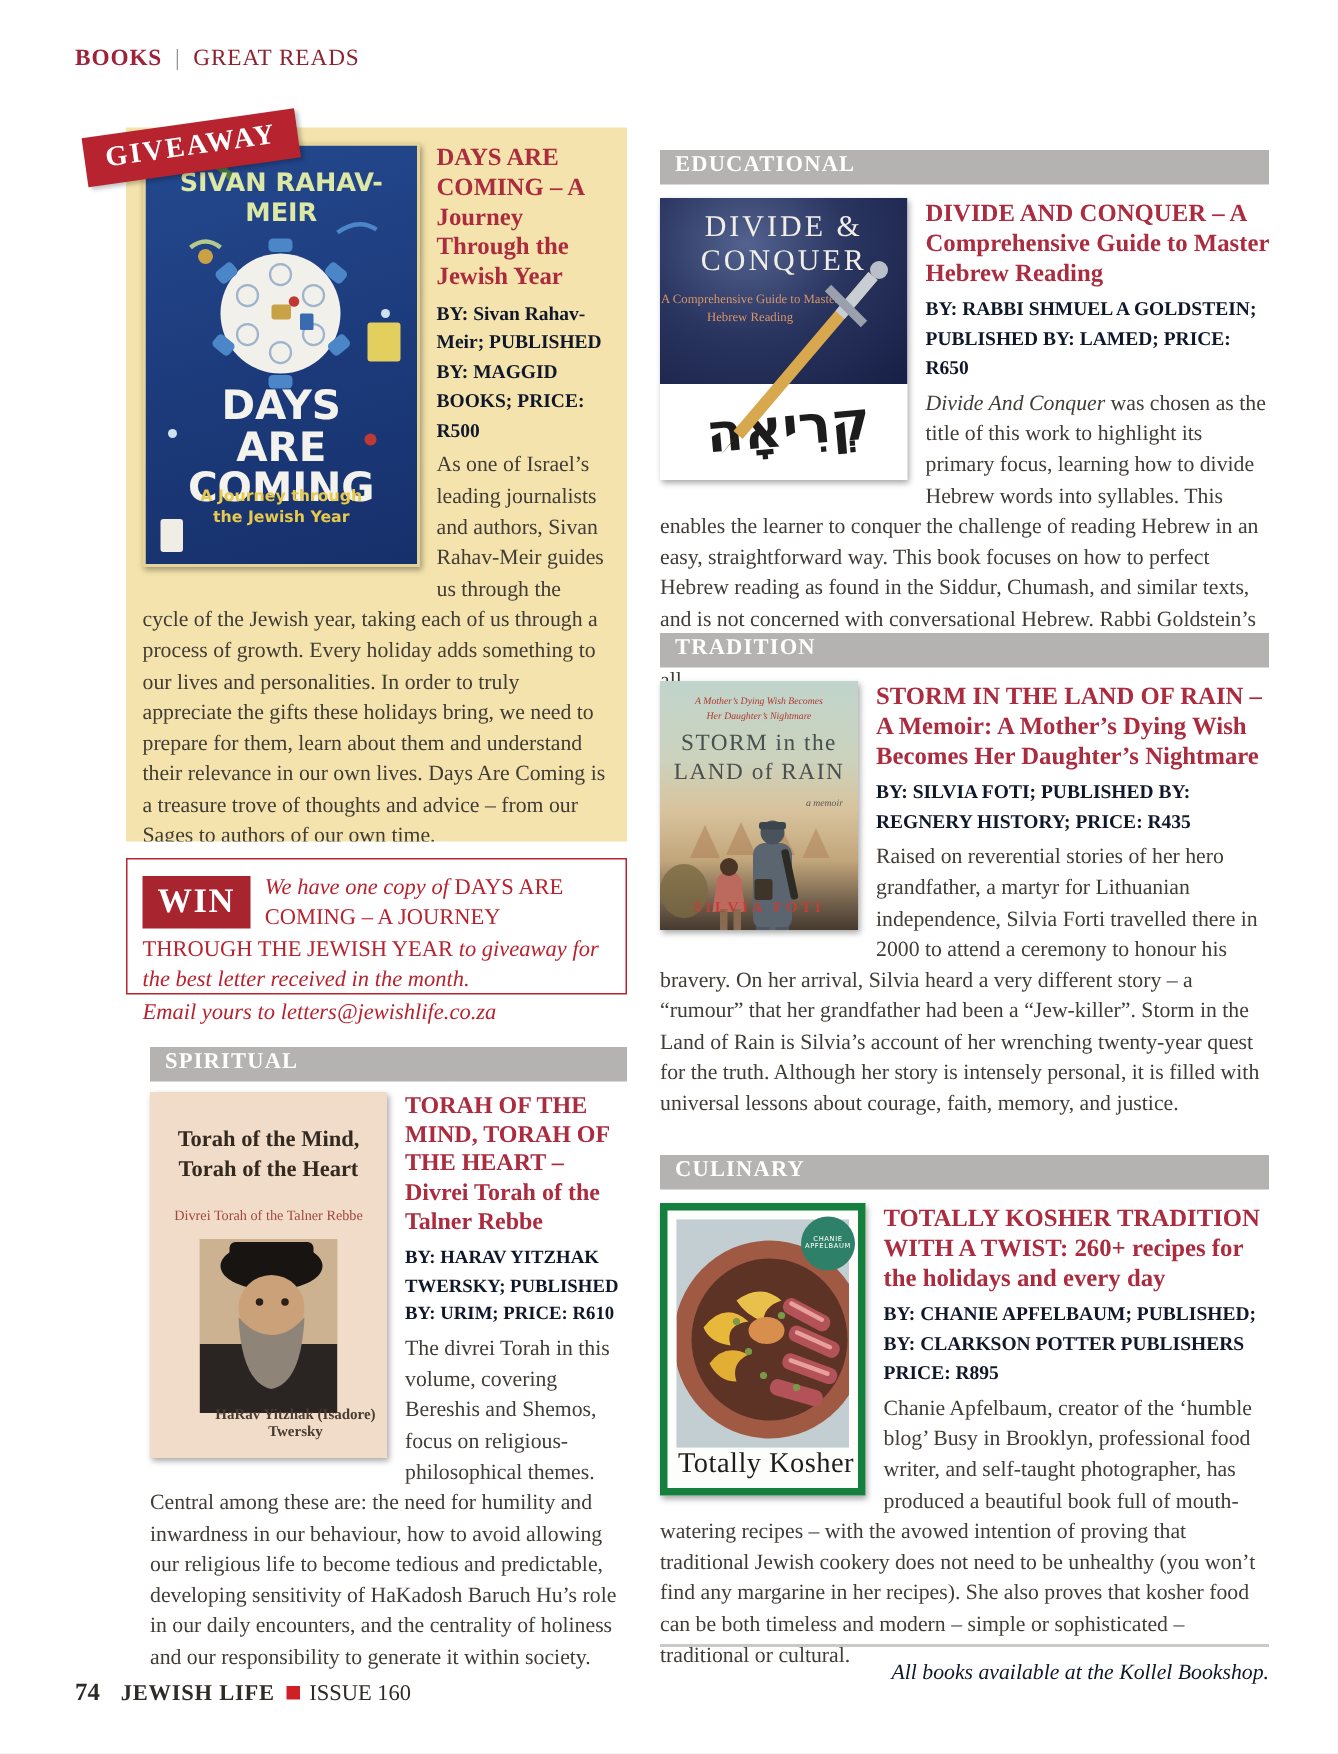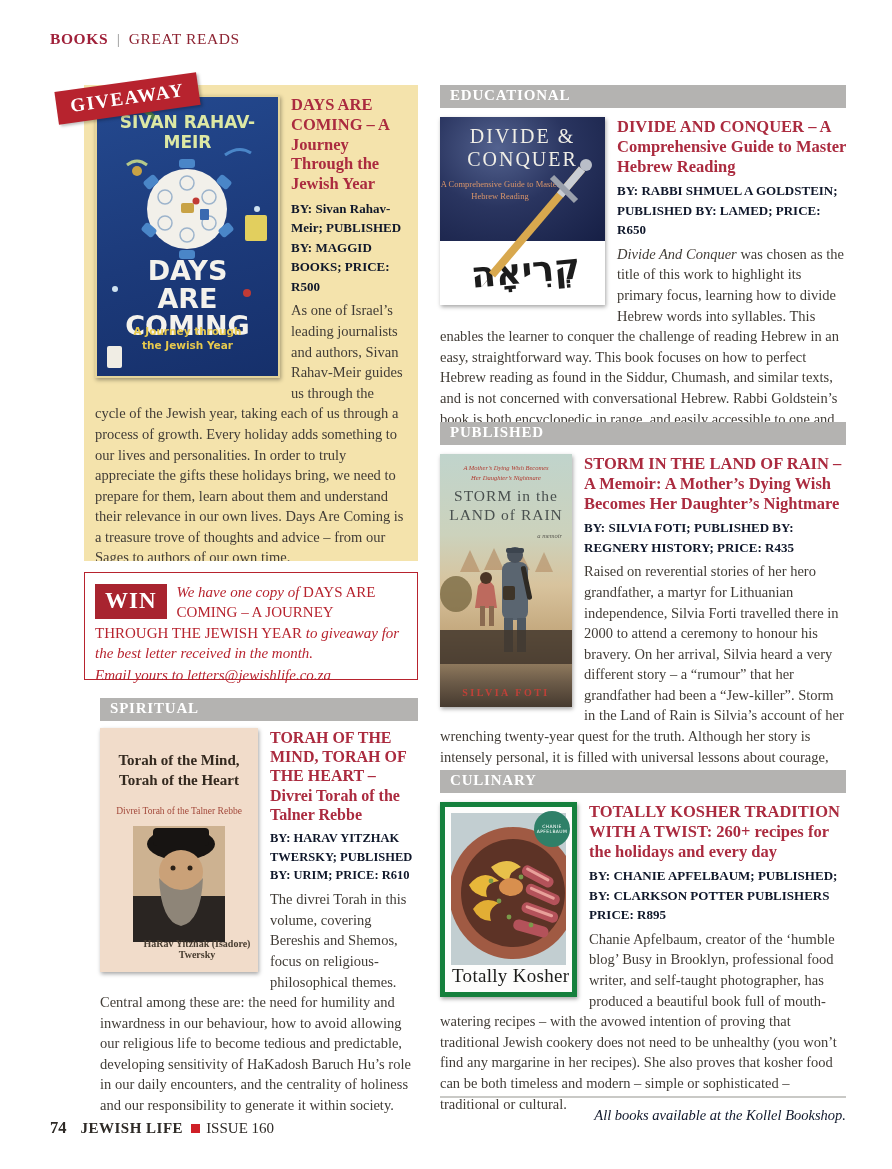--- a/index.html
+++ b/index.html
@@ -48,56 +48,56 @@
       font-family:"DejaVu Sans", sans-serif; }
   .cover-days .ttl { position:absolute; top:160px; left:0; right:0; text-align:center;
       color:#f4f2ec; font-weight:bold; font-size:27px; line-height:1.02;
       font-family:"DejaVu Sans", sans-serif; width:140px; margin:0 auto; }
   .cover-days .sub { position:absolute; top:228px; left:0; right:0; text-align:center;
       color:#e7c94d; font-weight:bold; font-size:10.5px; line-height:1.3;
       font-family:"DejaVu Sans", sans-serif; width:110px; margin:0 auto; }
   .cover-days .logo { position:absolute; left:10px; bottom:8px; width:15px; height:22px;
       background:#f0ede4; border-radius:2px; }
   
-  .win-box { position:absolute; left:0; top:487px; width:334px; height:108px;
+  .win-box { position:absolute; left:0; top:487px; width:334px; height:91px;
              background:#fff; border:1px solid #b7232e; padding:9px 10px 0 10px;
              color:#b7232e; font-size:15px; line-height:1.35; }
   .win-badge { float:left; background:#a8242f; color:#fff; font-weight:bold;
                font-size:23px; letter-spacing:1px; padding:1px 10px 3px 10px; margin:2px 10px 2px 0; }
   .win-box .it { font-style:italic; }
   .win-box .caps { font-style:normal; }
   .win-email { display:block; margin-top:2px; font-style:italic; }
   
   .sec-sp { position:absolute; left:0; top:613px; width:334px;padding-left:16px; }
   .sec-sp .content { padding-top:7px; }
   .cover-torah { width:158px; height:244px; margin:0 12px 8px 0; background:#f1dcca; }
   .cover-torah .t1 { position:absolute; top:22px; left:0; right:0; text-align:center;
       color:#33291f; font-weight:bold; font-size:15px; line-height:1.35; }
   .cover-torah .sub { position:absolute; top:78px; left:0; right:0; text-align:center;
       color:#a3483a; font-size:9.5px; }
   .cover-torah .photo { position:absolute; top:98px; left:33px; width:92px; height:116px;
       background:#d8c3a6; overflow:hidden; }
   .cover-torah .auth { position:absolute; bottom:12px; left:0; right:0; text-align:center;
       color:#473c30; font-weight:bold; font-size:10px;margin-left:36px; }
   
-  .sec-edu  { position:absolute; left:0; top:0;    width:406px; }
+  .sec-edu  { position:absolute; left:0; top:15px;    width:406px; }
   .sec-hist { position:absolute; left:0; top:337px; width:406px; }
   .sec-cul  { position:absolute; left:0; top:685px; width:406px; }
   .rc-content { padding-top:9px; }
   .cover-divide { width:165px; height:188px; margin:0 12px 6px 0; background:#fff; }
   .cover-divide .sky { position:absolute; inset:0; height:124px;
       background:radial-gradient(ellipse at 35% 25%, #53628f 0%, #2a3560 45%, #161f45 100%); }
   .cover-divide .ttl { position:absolute; top:8px; left:0; right:0; text-align:center;
       color:#f0eee6; font-size:20px; letter-spacing:2px; line-height:1.15; }
   .cover-divide .sub { position:absolute; top:62px; left:0; width:120px; text-align:center;
       color:#d8956a; font-size:8.5px; line-height:1.4; }
   .cover-divide .heb { position:absolute; bottom:14px; left:6px; right:0; text-align:center;
       color:#1c1c1c; font-weight:bold; font-size:36px; transform:rotate(-5deg);
       font-family:"DejaVu Sans", sans-serif; }
-  .cover-storm { width:132px; height:253px;
+  .cover-storm { width:132px; height:166px;
       background:linear-gradient(180deg,#c0d4cc 0%,#ccd2bc 32%,#d8c39d 52%,#c2a67b 72%,#6d5c49 90%,#463a2f 100%); }
   .cover-storm .tag { position:absolute; top:9px; left:0; right:0; text-align:center;
       color:#b03a30; font-style:italic; font-size:6.5px; line-height:1.5; }
   .cover-storm .ttl { position:absolute; top:32px; left:0; right:0; text-align:center;
       color:#49504f; font-size:15.5px; letter-spacing:1px; line-height:1.25; }
   .cover-storm .mem { position:absolute; top:78px; right:10px; color:#5a5a52;
       font-style:italic; font-size:6.5px; }
   .cover-storm .auth { position:absolute; bottom:9px; left:0; right:0; text-align:center;
       color:#c04038; font-weight:bold; font-size:10px; letter-spacing:2.5px; }
   .cover-kosher { width:137px; height:195px; background:#fdfdfc; border:5px solid #15803d; }
@@ -234,21 +234,21 @@
           <div class="sub">A Comprehensive Guide to Master Hebrew Reading</div>
           <div class="heb">קְרִיאָה</div>
         </div>
         <div class="art-title">DIVIDE AND CONQUER – A Comprehensive Guide to Master Hebrew Reading</div>
         <div class="byline">BY: RABBI SHMUEL A GOLDSTEIN; PUBLISHED BY: LAMED; PRICE: R650</div>
         <div class="body-txt"><span class="lead-italic">Divide And Conquer</span><span> was chosen as the title of this work to highlight its primary focus, learning how to divide Hebrew words into syllables. This enables the learner to conquer the challenge of reading Hebrew in an easy, straightforward way. This book focuses on how to perfect Hebrew reading as found in the Siddur, Chumash, and similar texts, and is not concerned with conversational Hebrew. Rabbi Goldstein’s book is both encyclopedic in range, and easily accessible to one and all.</span></div>
       </div>
     </div>
 
     <div class="sec-hist">
-      <div class="secbar">PUBLISHED</div>
+      <div class="secbar">TRADITION</div>
       <div class="rc-content clearfix">
         <div class="cover cover-storm" style="float:left;margin:0 12px 6px 0">
           <svg width="132" height="210" viewBox="0 0 132 210" style="position:absolute;inset:0">
             <polygon points="20,118 30,96 40,118" fill="#ad8055" opacity=".55"></polygon>
             <polygon points="44,116 54,94 64,116" fill="#ad8055" opacity=".55"></polygon>
             <polygon points="70,116 80,96 90,116" fill="#ad8055" opacity=".5"></polygon>
             <polygon points="95,118 104,98 113,118" fill="#ad8055" opacity=".5"></polygon>
             <ellipse cx="16" cy="140" rx="16" ry="18" fill="#7a6a44" opacity=".8"></ellipse>
             <rect x="62" y="108" width="26" height="58" rx="8" fill="#5a6570"></rect>
             <circle cx="75" cy="100" r="9" fill="#51430f" opacity=".0"></circle>

